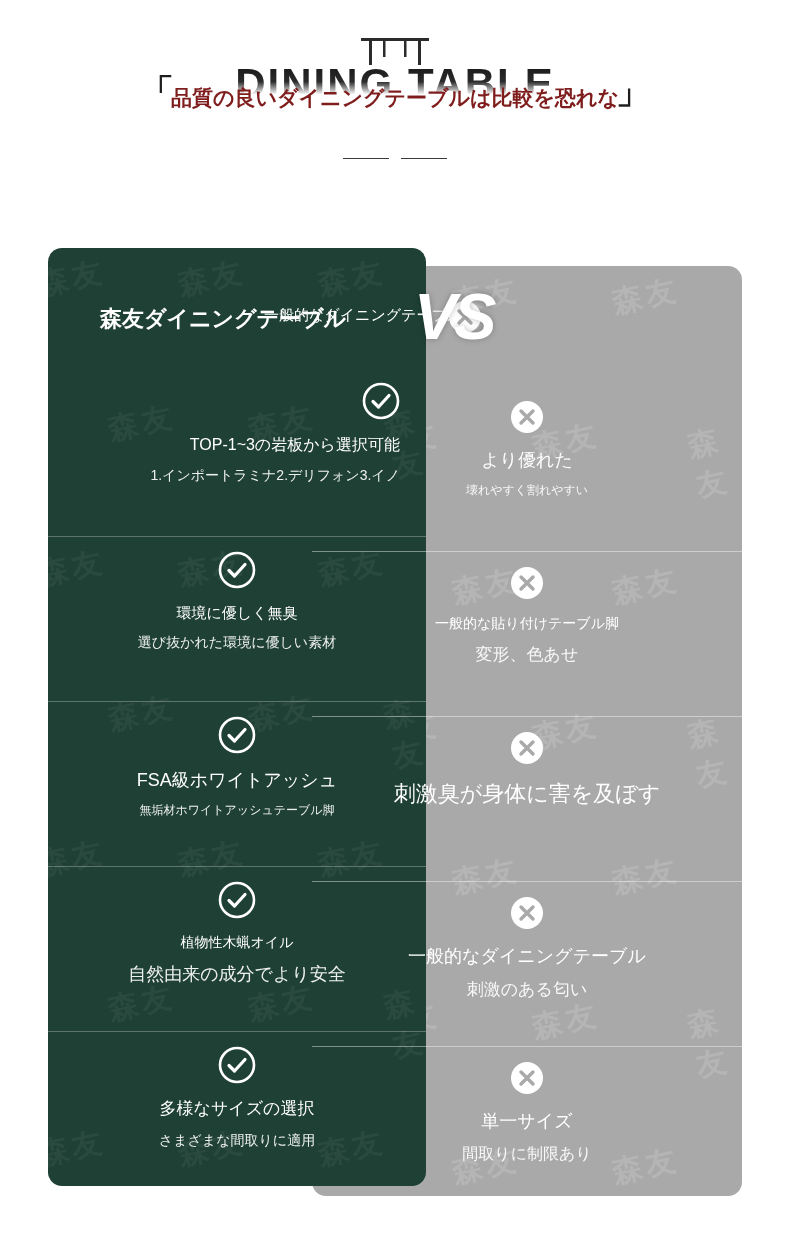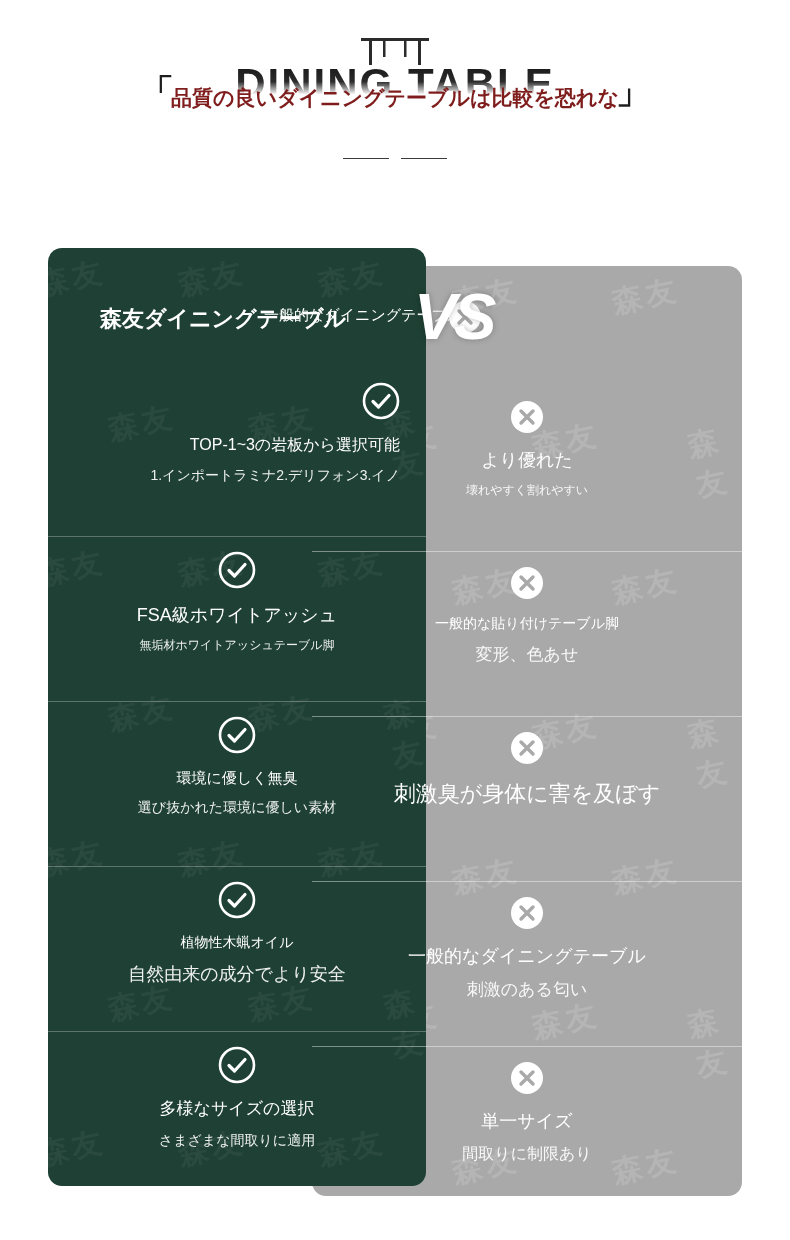--- a/index.html
+++ b/index.html
@@ -289,36 +289,36 @@
             <path d="M11 19.5 L16.5 25 L27 13.5" fill="none" stroke="#ffffff" stroke-width="3.2" stroke-linecap="round" stroke-linejoin="round"></path>
           </svg></div>
         <div class="r-title" style="font-size: 16px;">TOP-1~3の岩板から選択可能</div>
         <div class="r-sub" style="font-size: 14px;">1.インポートラミナ2.デリフォン3.イノ</div>
       </div>
       <div class="row" style="height: 165px;">
         <div class="mark"><svg viewBox="0 0 38 38" width="38" height="38">
             <circle cx="19" cy="19" r="17" fill="none" stroke="#ffffff" stroke-width="2.6"></circle>
             <path d="M11 19.5 L16.5 25 L27 13.5" fill="none" stroke="#ffffff" stroke-width="3.2" stroke-linecap="round" stroke-linejoin="round"></path>
           </svg></div>
+        <div class="r-title" style="font-size: 15px;">環境に優しく無臭</div>
+        <div class="r-sub" style="font-size: 14px;">選び抜かれた環境に優しい素材</div>
+      </div>
+      <div class="row" style="height: 165px;">
+        <div class="mark"><svg viewBox="0 0 38 38" width="38" height="38">
+            <circle cx="19" cy="19" r="17" fill="none" stroke="#ffffff" stroke-width="2.6"></circle>
+            <path d="M11 19.5 L16.5 25 L27 13.5" fill="none" stroke="#ffffff" stroke-width="3.2" stroke-linecap="round" stroke-linejoin="round"></path>
+          </svg></div>
         <div class="r-title" style="font-size: 18px;">FSA級ホワイトアッシュ</div>
         <div class="r-sub" style="font-size: 12px;">無垢材ホワイトアッシュテーブル脚</div>
       </div>
       <div class="row" style="height: 165px;">
         <div class="mark"><svg viewBox="0 0 38 38" width="38" height="38">
             <circle cx="19" cy="19" r="17" fill="none" stroke="#ffffff" stroke-width="2.6"></circle>
             <path d="M11 19.5 L16.5 25 L27 13.5" fill="none" stroke="#ffffff" stroke-width="3.2" stroke-linecap="round" stroke-linejoin="round"></path>
           </svg></div>
-        <div class="r-title" style="font-size: 15px;">環境に優しく無臭</div>
-        <div class="r-sub" style="font-size: 14px;">選び抜かれた環境に優しい素材</div>
-      </div>
-      <div class="row" style="height: 165px;">
-        <div class="mark"><svg viewBox="0 0 38 38" width="38" height="38">
-            <circle cx="19" cy="19" r="17" fill="none" stroke="#ffffff" stroke-width="2.6"></circle>
-            <path d="M11 19.5 L16.5 25 L27 13.5" fill="none" stroke="#ffffff" stroke-width="3.2" stroke-linecap="round" stroke-linejoin="round"></path>
-          </svg></div>
         <div class="r-title" style="font-size: 14px;">植物性木蝋オイル</div>
         <div class="r-sub" style="font-size: 18px;">自然由来の成分でより安全</div>
       </div>
       <div class="row" style="height: 160px;">
         <div class="mark"><svg viewBox="0 0 38 38" width="38" height="38">
             <circle cx="19" cy="19" r="17" fill="none" stroke="#ffffff" stroke-width="2.6"></circle>
             <path d="M11 19.5 L16.5 25 L27 13.5" fill="none" stroke="#ffffff" stroke-width="3.2" stroke-linecap="round" stroke-linejoin="round"></path>
           </svg></div>
         <div class="r-title" style="font-size: 17px;">多様なサイズの選択</div>
         <div class="r-sub" style="font-size: 14px;">さまざまな間取りに適用</div>

